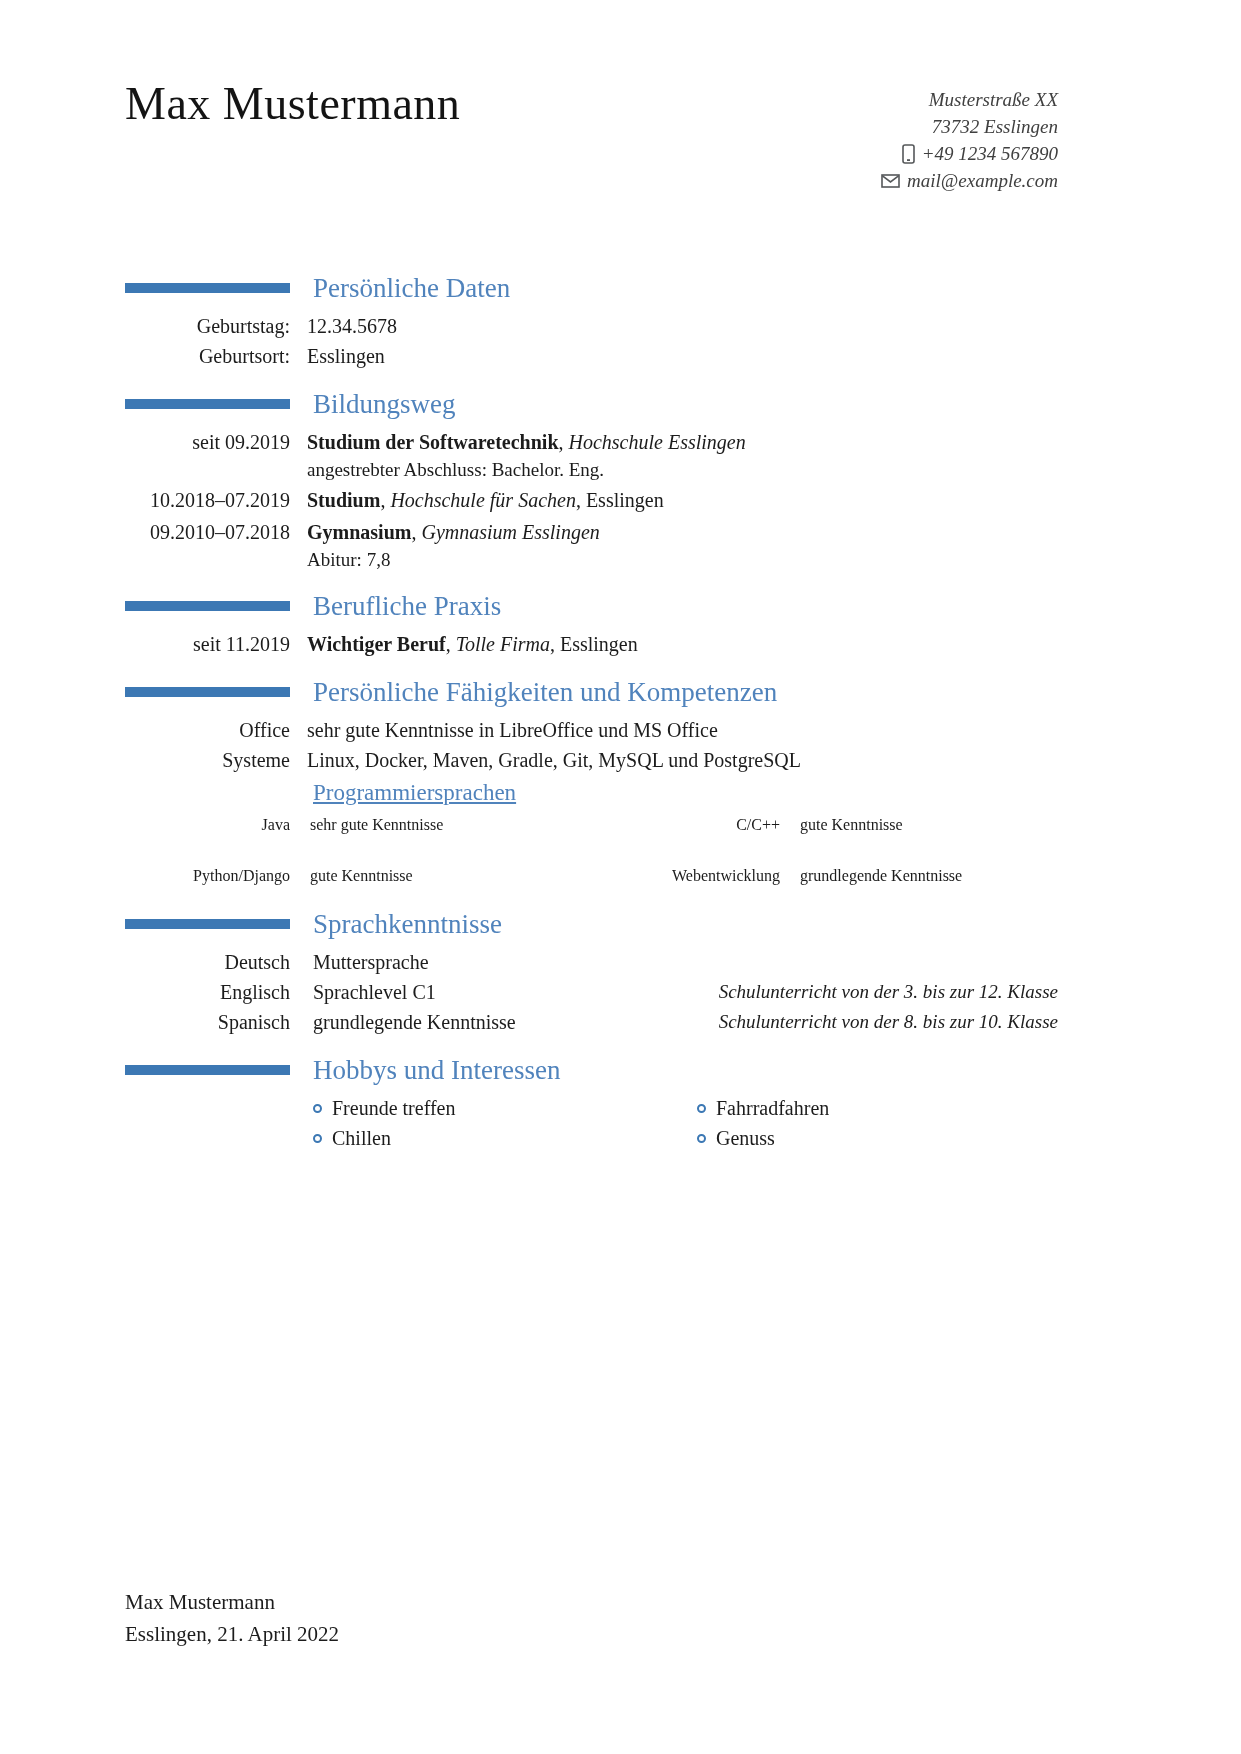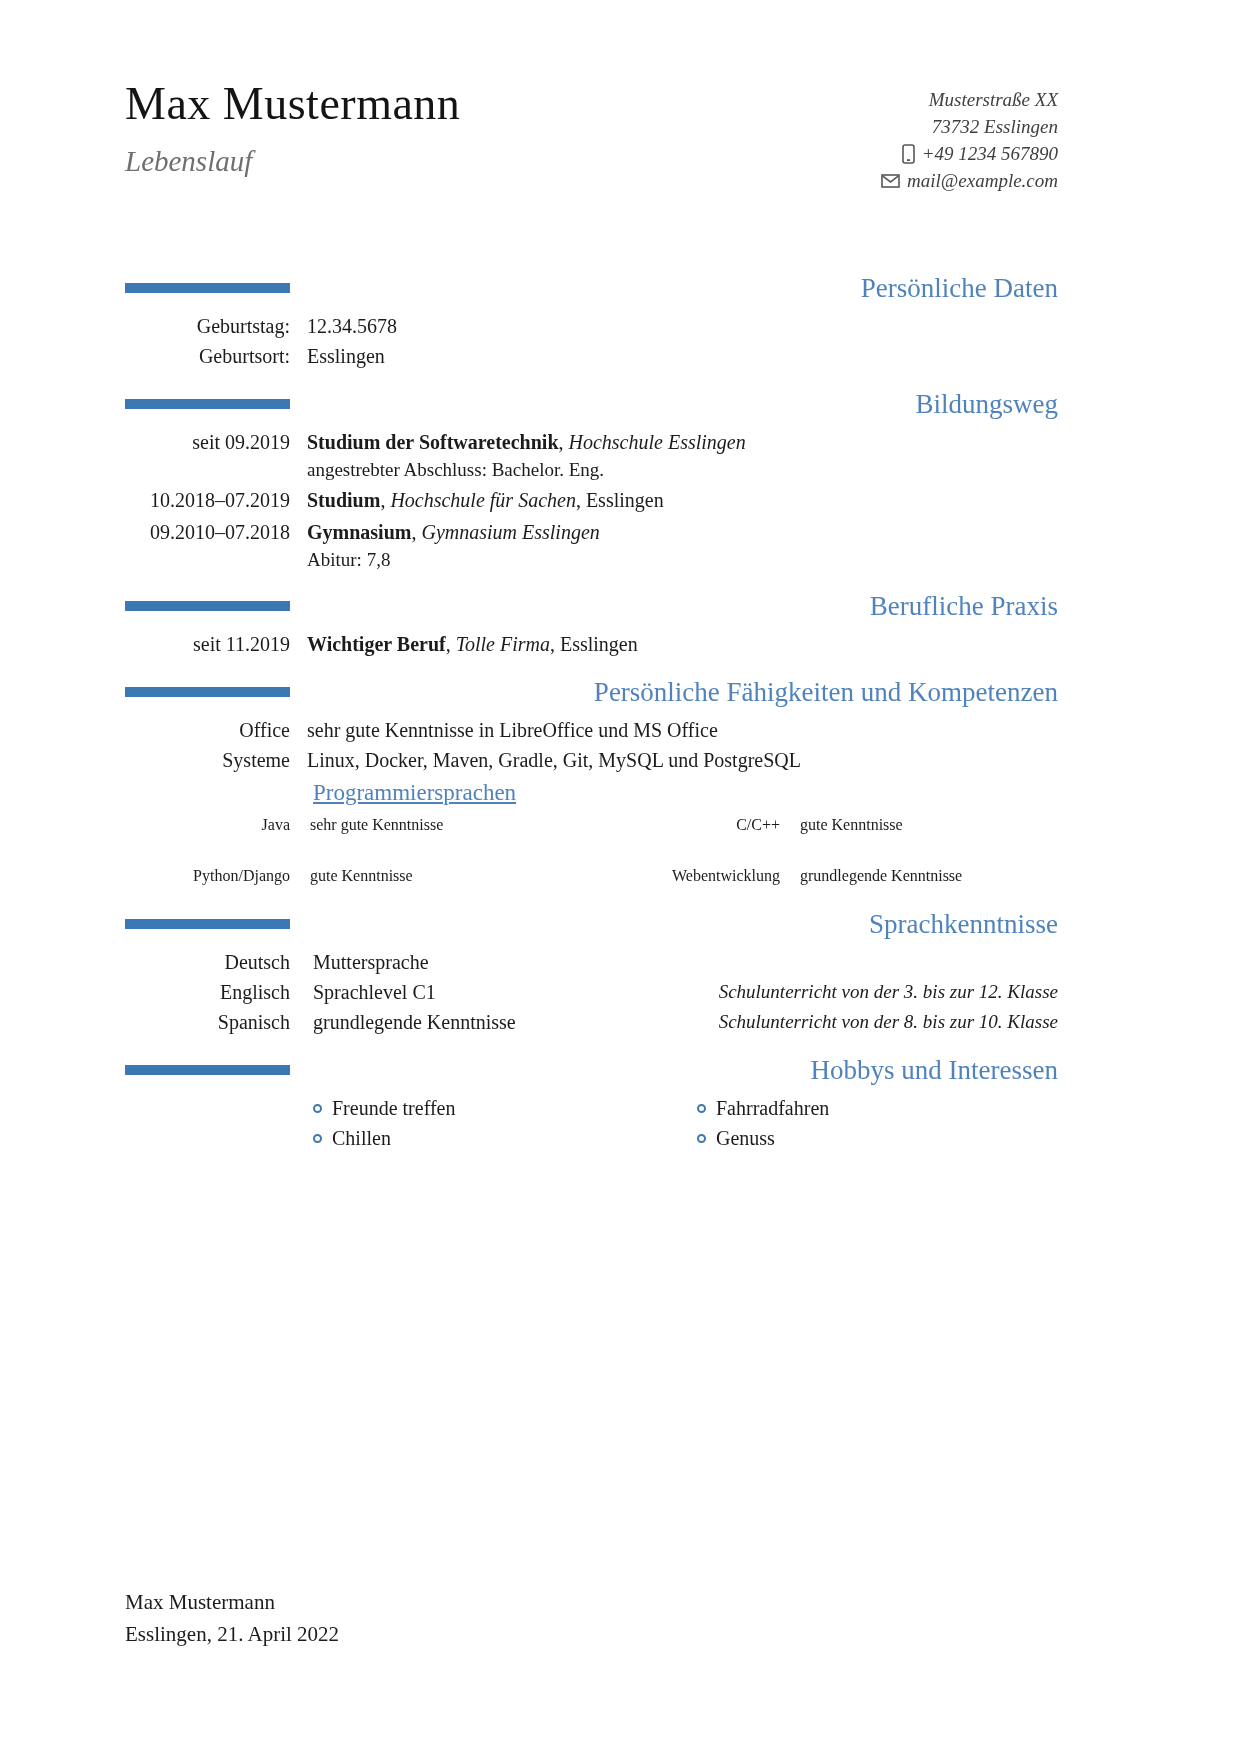--- a/index.html
+++ b/index.html
@@ -16,21 +16,21 @@
   }
   
   .header { display:flex; justify-content:space-between; align-items:flex-start; height:102px; }
   .name { font-size:46px; font-weight:normal; line-height:52px; margin:0; color:#141414; letter-spacing:0.5px; }
   .subtitle { margin-top:12px; font-size:29px; line-height:38px; font-style:italic; color:#6f6f6f; }
   .contact { text-align:right; margin-top:8px; font-style:italic; color:#404040; font-size:19px; line-height:27px; white-space:nowrap; }
   .contact-line { display:flex; justify-content:flex-end; align-items:center; gap:7px; }
   .cicon { display:inline-flex; align-items:center; }
   .cicon svg { display:block; }
   
-  .sec-head { display:flex; align-items:center; margin:16px 0 6px 0; line-height:34px;justify-content:space-between; }
+  .sec-head { display:flex; align-items:center; margin:16px 0 6px 0; line-height:34px; }
   .sec-head.first { margin-top:91px; }
   .bar { width:165px; height:10px; background:#3c78b4; margin-right:23px; flex:none; }
   .sec-title { font-size:27px; font-weight:normal; color:#5083bc; margin:0; line-height:34px; }
   .row { display:grid; grid-template-columns:165px 1fr; column-gap:17px; font-size:20px; line-height:30px; }
   .lbl { text-align:right; white-space:nowrap; }
   .entry { margin-bottom:2px; }
   .note { font-size:19px; line-height:26px; }
   .note:empty { display:none; }
   b { font-weight:bold; }
   .row-lang { display:grid; grid-template-columns:165px 340px 1fr; column-gap:23px; font-size:20px; line-height:30px; }
@@ -45,21 +45,20 @@
   .footer { position:absolute; left:125px; top:1586px; font-size:21px; line-height:32px; }
 </style>
 </head>
 <body>
 
 <div class="page">
 
   <div class="header">
     <div>
       <h1 class="name">Max Mustermann</h1>
-      <div class="subtitle">Lebenslauf</div>
     </div>
     <div class="contact">
       <div class="contact-line">Musterstraße XX</div>
       <div class="contact-line">73732 Esslingen</div>
       <div class="contact-line">
         <span class="cicon">
           <svg width="13" height="20" viewBox="0 0 13 20">
               <rect x="1" y="1" width="11" height="18" rx="2" fill="none" stroke="#55585a" stroke-width="1.6"></rect>
               <rect x="5" y="15.2" width="3" height="1.8" fill="#55585a"></rect>
             </svg>

